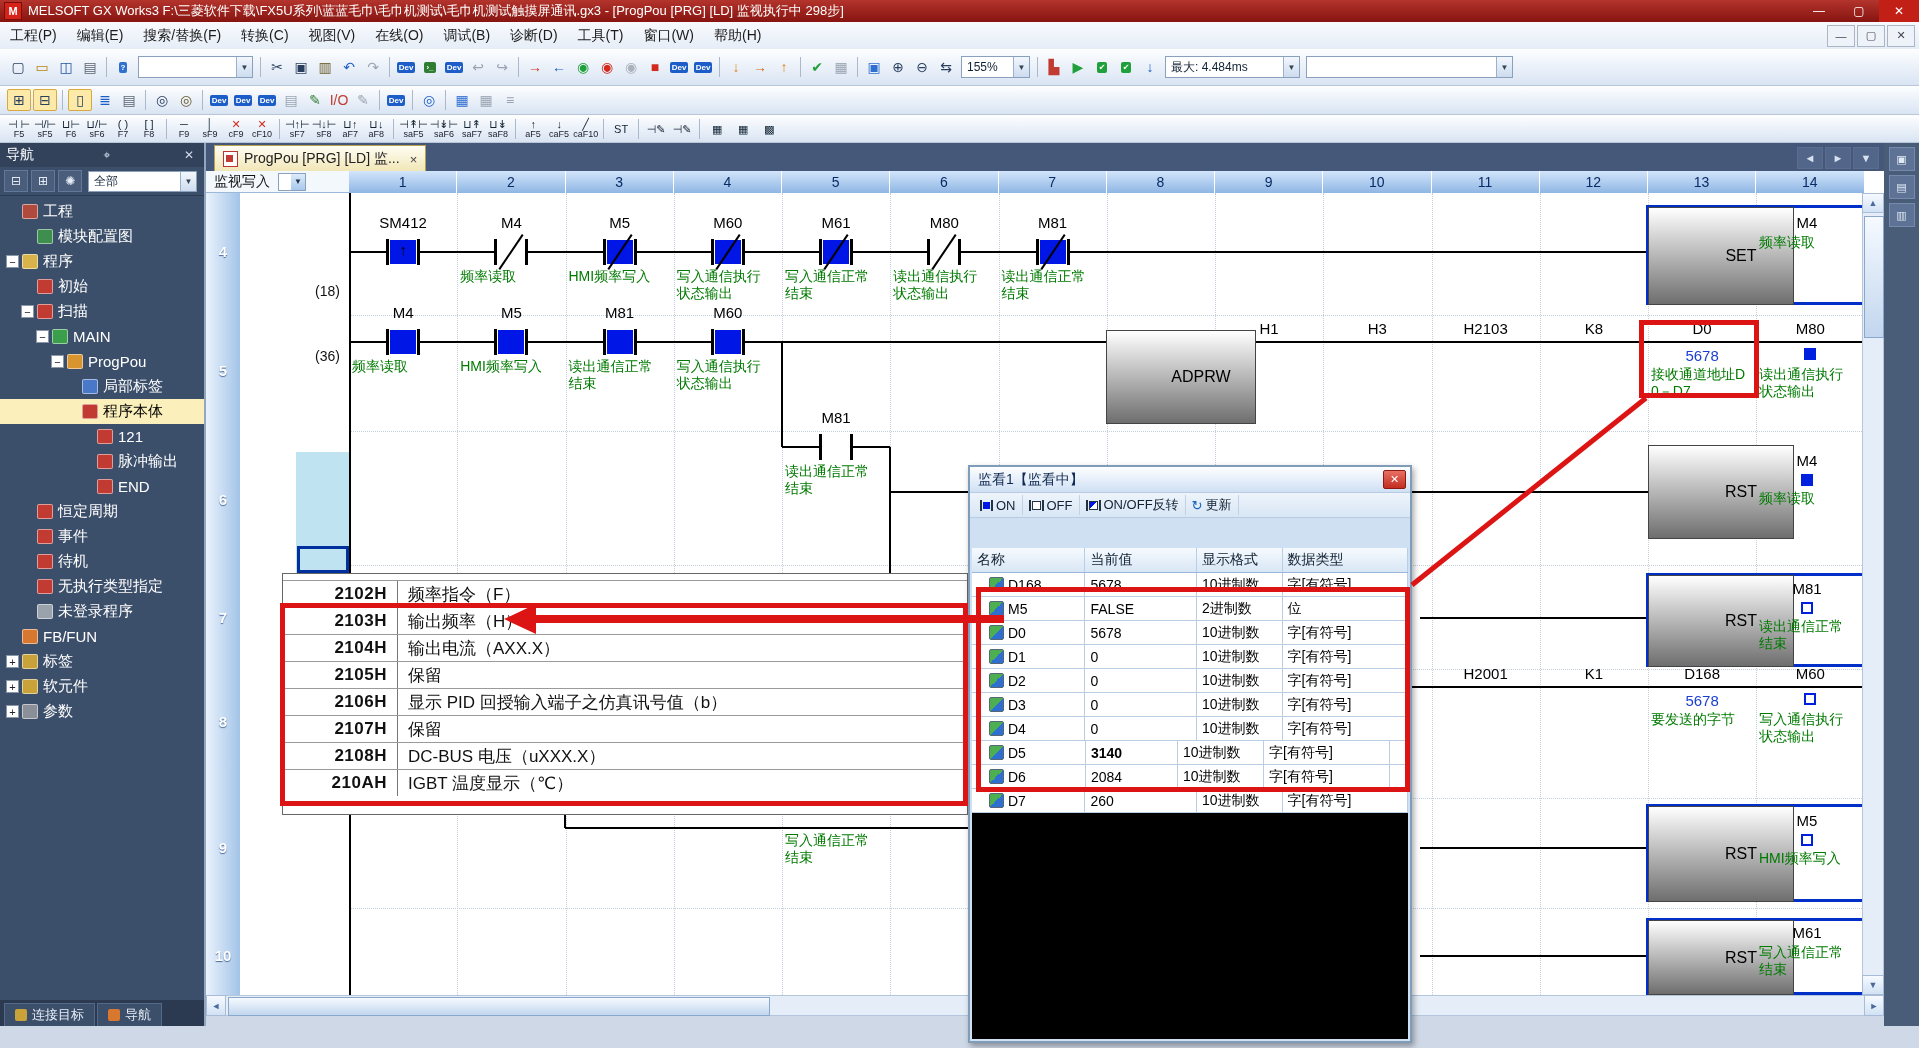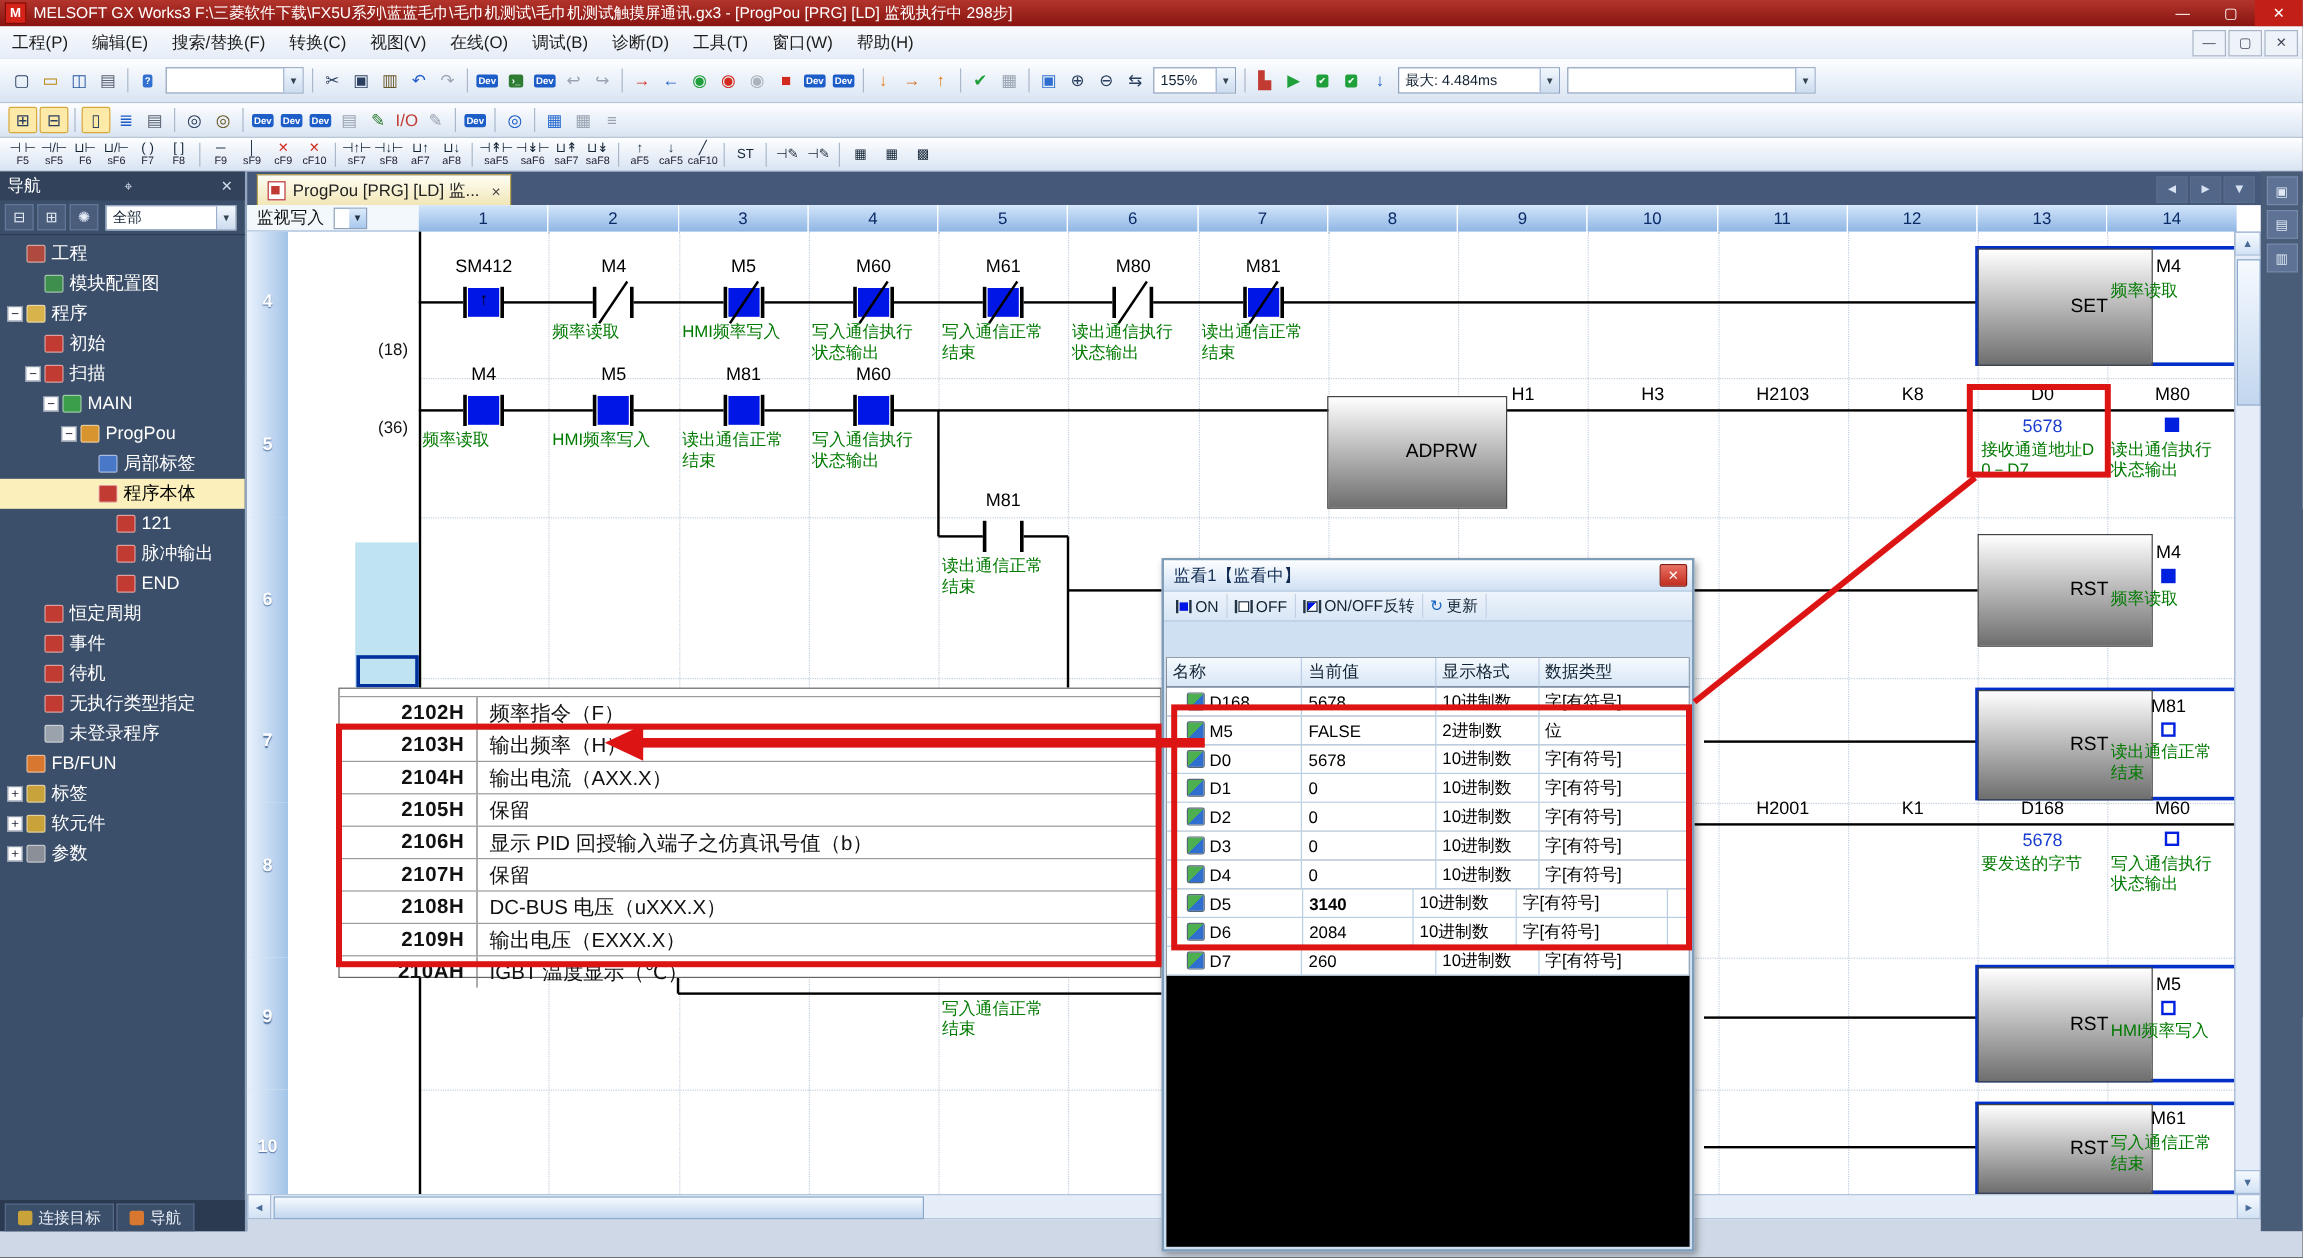--- a/index.html
+++ b/index.html
@@ -763,24 +763,20 @@
       </div>
       <div class="regrow">
         <span class="regcode">2107H</span>
         <span class="regdesc">保留</span>
       </div>
       <div class="regrow">
         <span class="regcode">2108H</span>
         <span class="regdesc">DC-BUS 电压（uXXX.X）</span>
       </div>
       <div class="regrow">
-        <span class="regcode">2109H</span>
-        <span class="regdesc">输出电压（EXXX.X）</span>
-      </div>
-      <div class="regrow">
         <span class="regcode">210AH</span>
         <span class="regdesc">IGBT 温度显示（℃）</span>
       </div>
     </div>
 
   <div class="watch" id="watch" style="position: absolute; left: 968px; top: 465px; width: 444px; height: 578px;">
       <div class="wtitle">
         <span>监看1【监看中】</span>
         <span class="wclose">✕</span>
       </div>

